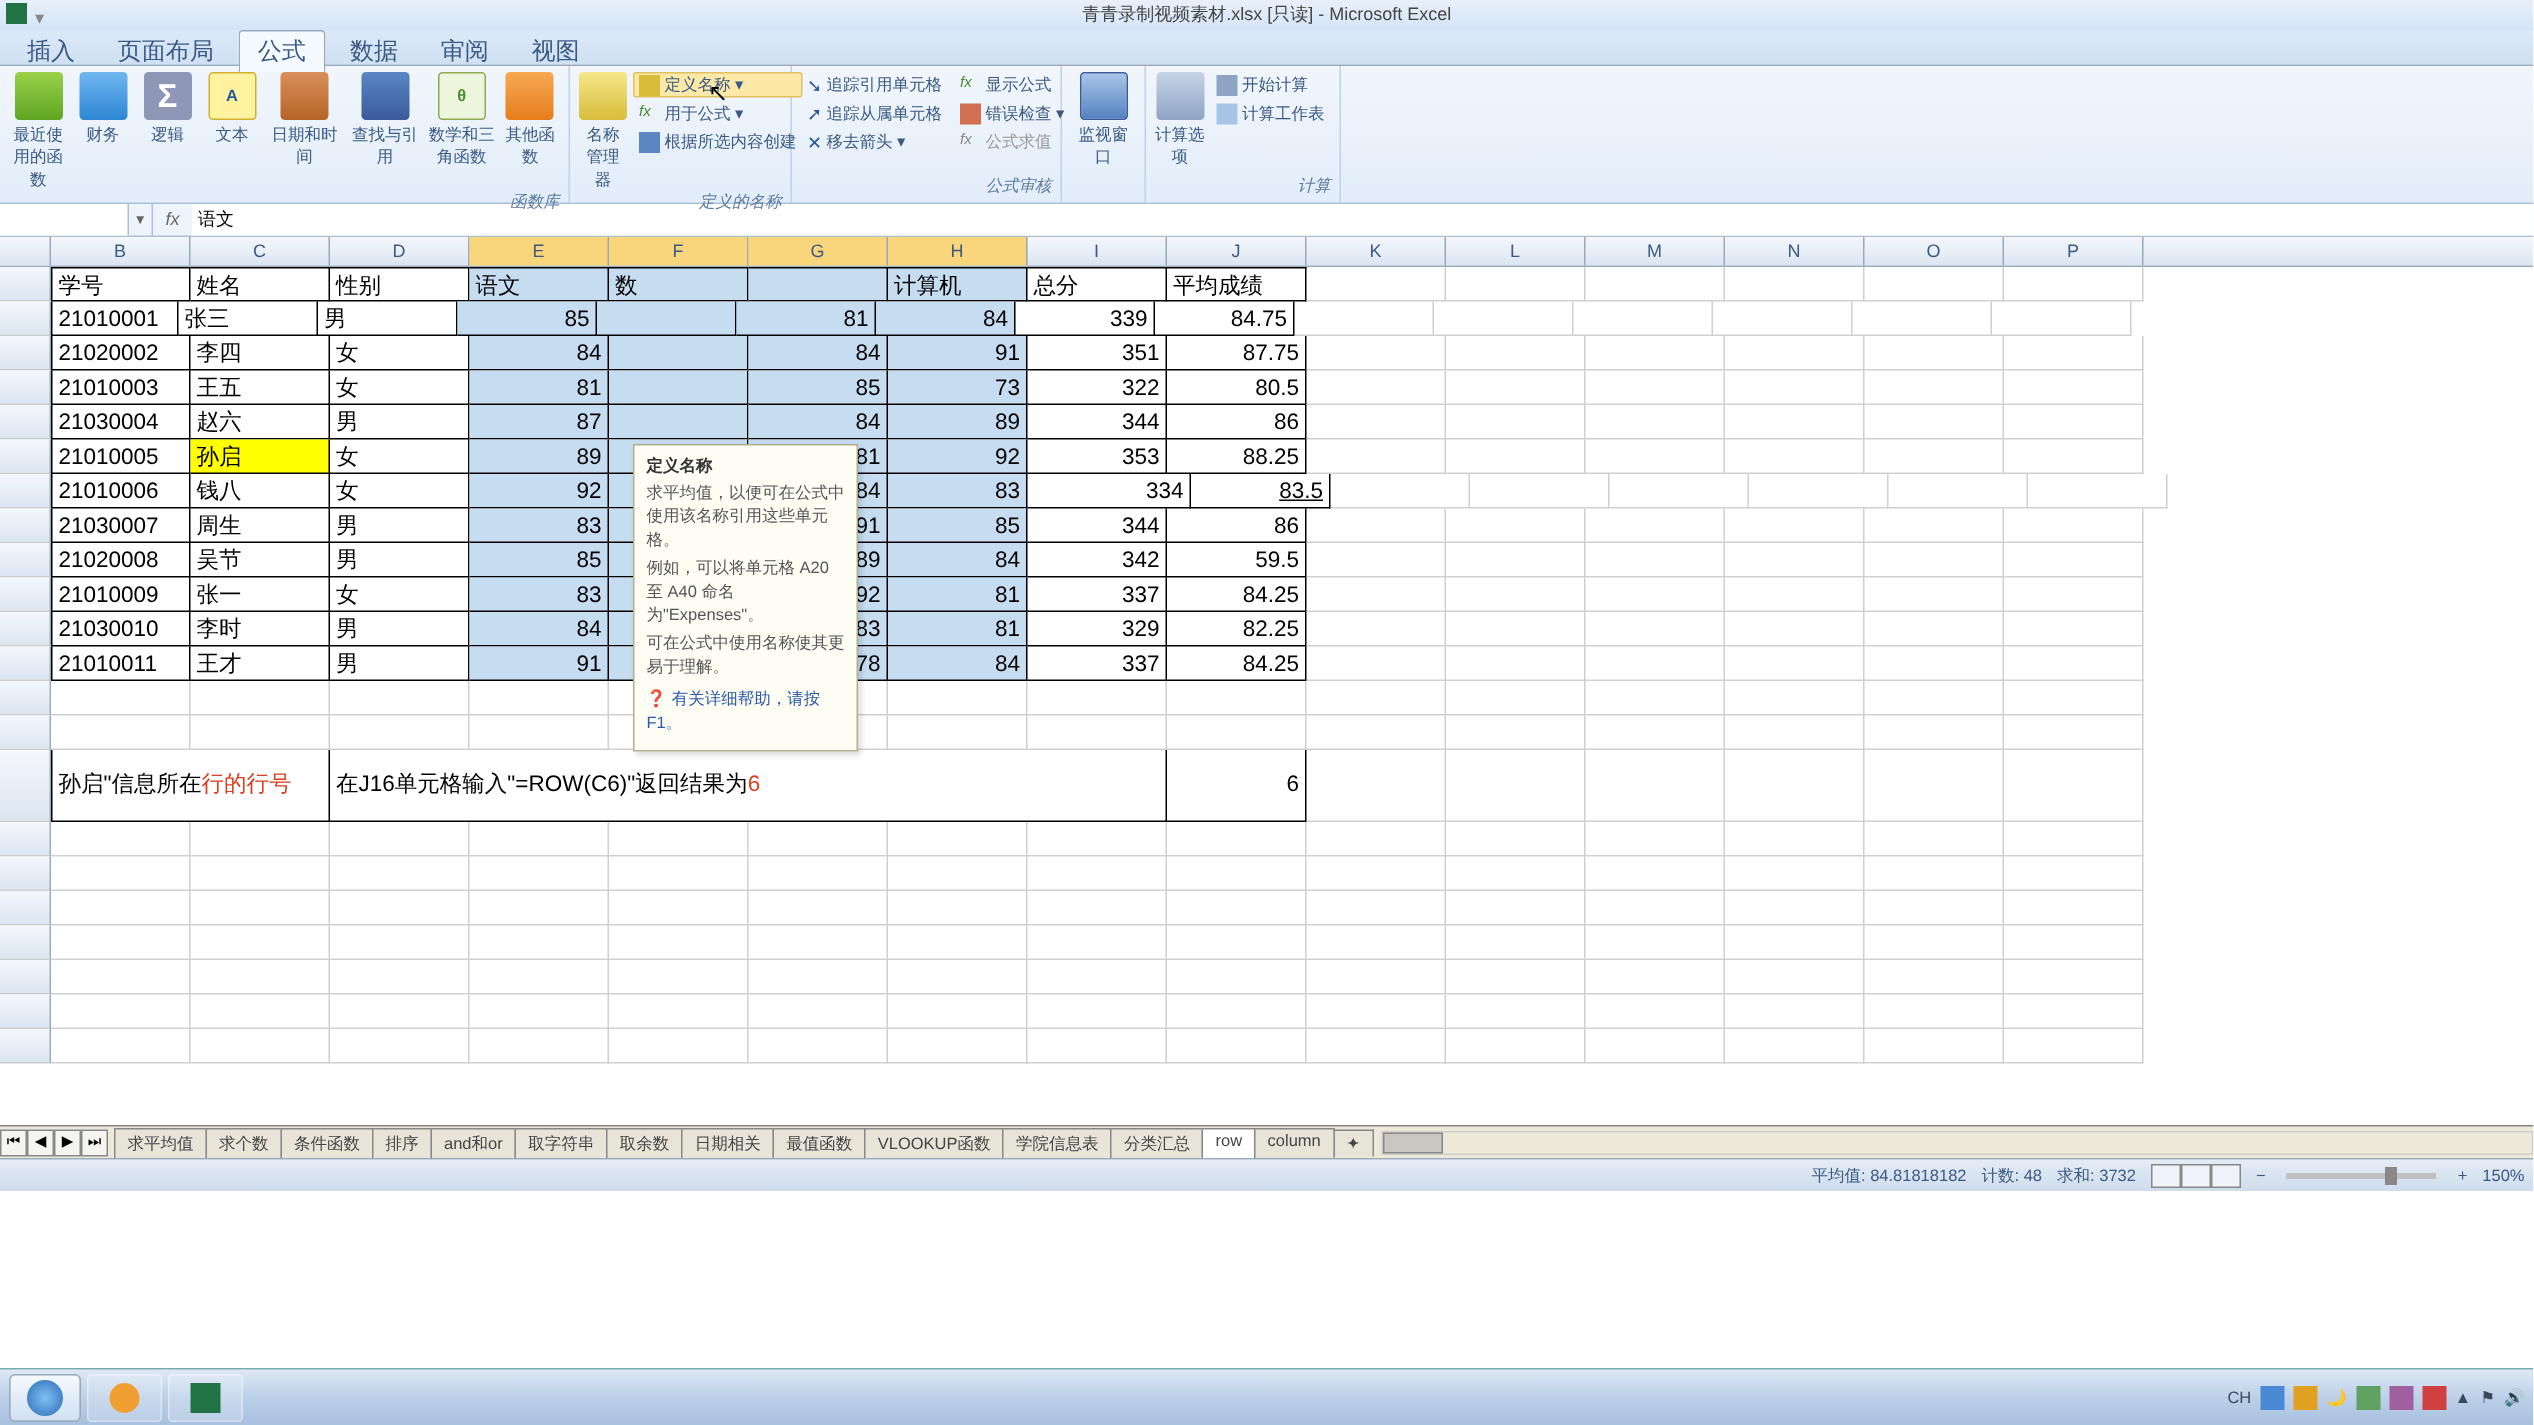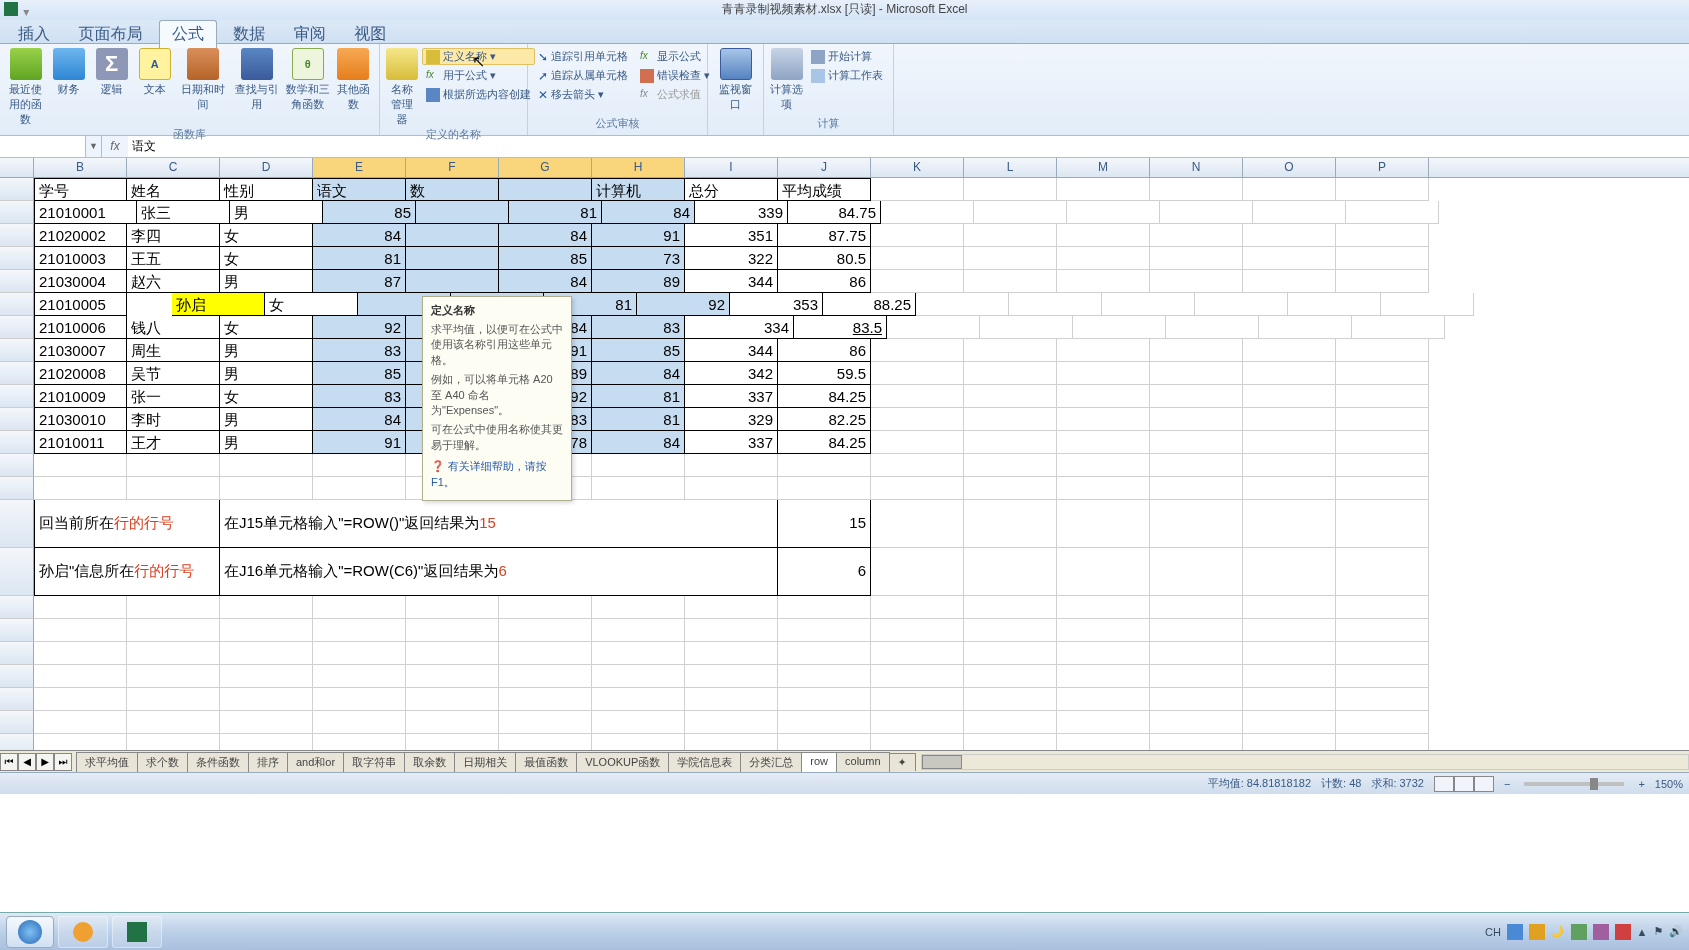--- a/index.html
+++ b/index.html
@@ -14,21 +14,21 @@
 
 
 .tabs { height: 24px; background: linear-gradient(#dce9f7, #cfe0f2); border-bottom: 1px solid #9ab; padding-left: 6px; }
 .tab { display: inline-block; padding: 3px 12px; font-size: 16px; color: #3a5a84; cursor: pointer; }
 .tab.active { background: #f5faff; border: 1px solid #9ab; border-bottom: none; border-radius: 3px 3px 0 0; }
 
 
 .ribbon { height: 92px; background: linear-gradient(#f1f6fc,#e2edf9); border-bottom: 1px solid #a7bdd8; display: flex; }
 .rgroup { border-right: 1px solid #c0d2e6; padding: 2px 6px; display: flex; flex-direction: column; position: relative; }
 .rgroup-body { flex: 1; display: flex; align-items: flex-start; gap: 4px; }
-.rgroup-label { text-align: center; font-size: 11px; color: #5b7a9e; padding-bottom: 2px; }
+.rgroup-label { text-align: right; font-size: 11px; color: #5b7a9e; padding-bottom: 2px; font-style: italic; }
 .big-btn { width: 44px; text-align: center; font-size: 11px; color: #3a5a84; cursor: pointer; padding-top: 2px; }
 .big-btn .big-ico { width: 32px; height: 32px; margin: 0 auto 2px; border-radius: 3px; }
 .ico-green{background:linear-gradient(#9ad14a,#5fa522);}
 .ico-blue{background:linear-gradient(#6fb6ef,#2d86d4);}
 .ico-sigma{background:#8e97b5;color:#fff;font-size:22px;font-weight:bold;line-height:32px;}
 .ico-text{background:#fff3a0;border:1px solid #d0b030;color:#2a5a9c;font-weight:bold;line-height:30px;}
 .ico-clock{background:linear-gradient(#d98f5a,#b56428);}
 .ico-lookup{background:linear-gradient(#5a86c4,#3a5a9c);}
 .ico-theta{background:#eef5dd;border:1px solid #8aaa50;color:#4a8a30;font-weight:bold;line-height:30px;}
 .ico-orange{background:linear-gradient(#f7a953,#e67d1d);}
@@ -285,21 +285,21 @@
         <div class="cell bordered tbord" style="width: 93px;">平均成绩</div>
         <div class="cell " style="width: 93px;"></div>
         <div class="cell " style="width: 93px;"></div>
         <div class="cell " style="width: 93px;"></div>
         <div class="cell " style="width: 93px;"></div>
         <div class="cell " style="width: 93px;"></div>
         <div class="cell " style="width: 93px;"></div>
       </div>
       <div class="row">
         <div class="row-h"></div>
-        <div class="cell bordered lbord" style="width: 103px;">21010001</div>
+        <div class="cell bordered lbord" style="width: 85px;">21010001</div>
         <div class="cell bordered" style="width: 93px;">张三</div>
         <div class="cell bordered" style="width: 93px;">男</div>
         <div class="cell bordered sel-cell num" style="width: 93px;">85</div>
         <div class="cell bordered sel-cell num" style="width: 93px;"></div>
         <div class="cell bordered sel-cell num" style="width: 93px;">81</div>
         <div class="cell bordered sel-cell num" style="width: 93px;">84</div>
         <div class="cell bordered num" style="width: 93px;">339</div>
         <div class="cell bordered num" style="width: 93px;">84.75</div>
         <div class="cell " style="width: 93px;"></div>
         <div class="cell " style="width: 93px;"></div>
@@ -358,21 +358,21 @@
         <div class="cell " style="width: 93px;"></div>
         <div class="cell " style="width: 93px;"></div>
         <div class="cell " style="width: 93px;"></div>
         <div class="cell " style="width: 93px;"></div>
         <div class="cell " style="width: 93px;"></div>
         <div class="cell " style="width: 93px;"></div>
       </div>
       <div class="row">
         <div class="row-h"></div>
         <div class="cell bordered lbord" style="width: 93px;">21010005</div>
-        <div class="cell bordered yellow-cell" style="width: 93px; margin-left: 45px;">孙启</div>
+        <div class="cell bordered yellow-cell" style="width: 93px;">孙启</div>
         <div class="cell bordered" style="width: 93px;">女</div>
         <div class="cell bordered sel-cell num" style="width: 93px;">89</div>
         <div class="cell bordered sel-cell num" style="width: 93px;"></div>
         <div class="cell bordered sel-cell num" style="width: 93px;">81</div>
         <div class="cell bordered sel-cell num" style="width: 93px;">92</div>
         <div class="cell bordered num" style="width: 93px;">353</div>
         <div class="cell bordered num" style="width: 93px;">88.25</div>
         <div class="cell " style="width: 93px;"></div>
         <div class="cell " style="width: 93px;"></div>
         <div class="cell " style="width: 93px;"></div>
@@ -516,32 +516,20 @@
         <div class="cell " style="width: 93px;"></div>
         <div class="cell " style="width: 93px;"></div>
         <div class="cell " style="width: 93px;"></div>
         <div class="cell " style="width: 93px;"></div>
         <div class="cell " style="width: 93px;"></div>
         <div class="cell " style="width: 93px;"></div>
         <div class="cell " style="width: 93px;"></div>
         <div class="cell " style="width: 93px;"></div>
         <div class="cell " style="width: 93px;"></div>
         <div class="cell " style="width: 93px;"></div>
-      </div>
-      <div class="row" style="height: 48px;">
-        <div class="row-h"></div>
-        <div class="cell bordered lbord" style="width: 186px; height: 48px; line-height: 44px;"><span>回当前所在</span><span class="red-txt">行的行号</span></div>
-        <div class="cell bordered" style="width: 558px; height: 48px; line-height: 44px;"><span>在J15单元格输入"=ROW()"返回结果为</span><span class="red-txt">15</span></div>
-        <div class="cell bordered num" style="width: 93px; height: 48px; line-height: 44px;">15</div>
-        <div class="cell " style="width: 93px; height: 48px;"></div>
-        <div class="cell " style="width: 93px; height: 48px;"></div>
-        <div class="cell " style="width: 93px; height: 48px;"></div>
-        <div class="cell " style="width: 93px; height: 48px;"></div>
-        <div class="cell " style="width: 93px; height: 48px;"></div>
-        <div class="cell " style="width: 93px; height: 48px;"></div>
       </div>
       <div class="row" style="height: 48px;">
         <div class="row-h"></div>
         <div class="cell bordered lbord" style="width: 186px; height: 48px; line-height: 44px;"><span>孙启"信息所在</span><span class="red-txt">行的行号</span></div>
         <div class="cell bordered" style="width: 558px; height: 48px; line-height: 44px;"><span>在J16单元格输入"=ROW(C6)"返回结果为</span><span class="red-txt">6</span></div>
         <div class="cell bordered num" style="width: 93px; height: 48px; line-height: 44px;">6</div>
         <div class="cell " style="width: 93px; height: 48px;"></div>
         <div class="cell " style="width: 93px; height: 48px;"></div>
         <div class="cell " style="width: 93px; height: 48px;"></div>
         <div class="cell " style="width: 93px; height: 48px;"></div>

